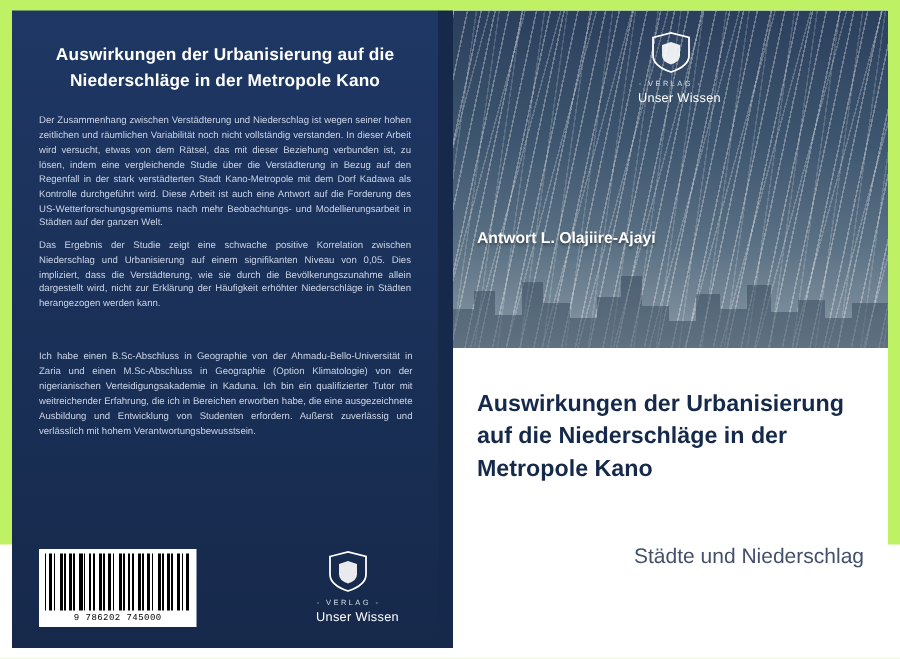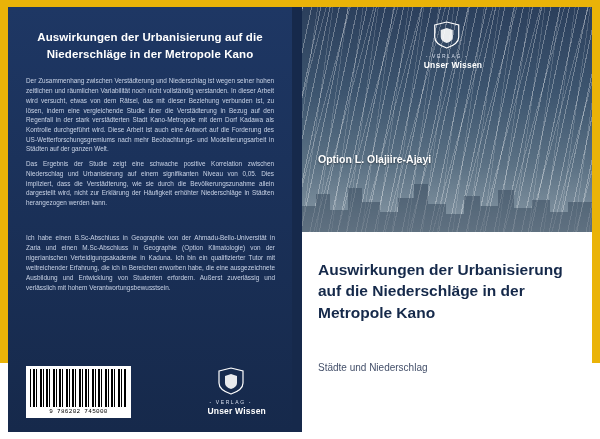--- a/index.html
+++ b/index.html
@@ -10,21 +10,21 @@
   body {
     width: 600px;
     height: 439px;
     font-family: "Liberation Sans", sans-serif;
     overflow: hidden;
   }
   .cover-wrap {
     position: relative;
     width: 600px;
     height: 363px;
-    background: #eab308;
+    background: #bef264;
   }
 
   
   .back-cover {
     position: absolute;
     left: 8px;
     top: 7px;
     width: 284px;
     height: 425px;
     background: #1d3461;
@@ -107,21 +107,21 @@
     margin: 0 auto 4px auto;
   }
   .logo-verlag {
     font-size: 5px;
     letter-spacing: 1.6px;
     color: #d7deec;
     margin-bottom: 1px;
   }
   .logo-name {
     font-size: 8.5px;
-    font-weight: bold;
+    font-weight: normal;
     letter-spacing: 0.2px;
     color: #ffffff;
     padding-left: 12px;
   }
 
   
   .spine {
     position: absolute;
     left: 292px;
     top: 7px;
@@ -188,22 +188,23 @@
     font-size: 15.5px;
     font-weight: bold;
     line-height: 1.38;
   }
   .front-subtitle {
     position: absolute;
     left: 16px;
     top: 354px;
     width: 258px;
     color: #44506a;
-    font-size: 10px;
+    font-size: 14px;
     line-height: 1.4;
+    text-align: right;
   }
   .front-authors {
     position: absolute;
     left: 16px;
     top: 145px;
     width: 258px;
     color: #ffffff;
     font-size: 10.5px;
     font-weight: bold;
     line-height: 1.45;
@@ -265,21 +266,21 @@
           <svg viewBox="0 0 36 28" width="36" height="28" aria-hidden="true">
             <path d="M6 4 L18 1 L30 4 L30 16 Q30 23 18 27 Q6 23 6 16 Z" fill="none" stroke="#ffffff" stroke-width="1.2"></path>
             <path d="M12 9 L18 7 L24 9 L24 16 Q24 20 18 22 Q12 20 12 16 Z" fill="#ffffff" opacity="0.9"></path>
           </svg>
         </div>
         <div class="logo-verlag">- VERLAG -</div>
         <div class="logo-name">Unser Wissen</div>
       </div>
 
       <div class="front-authors">
-        <span class="author-line">Option L. Olajiire-Ajayi</span>
+        <span class="author-line">Antwort L. Olajiire-Ajayi</span>
       </div>
     </div>
 
     <div class="front-title">Auswirkungen der Urbanisierung auf die Niederschläge in der Metropole Kano</div>
 
     <div class="front-subtitle">Städte und Niederschlag</div>
   </div>
 
 </div>
 

